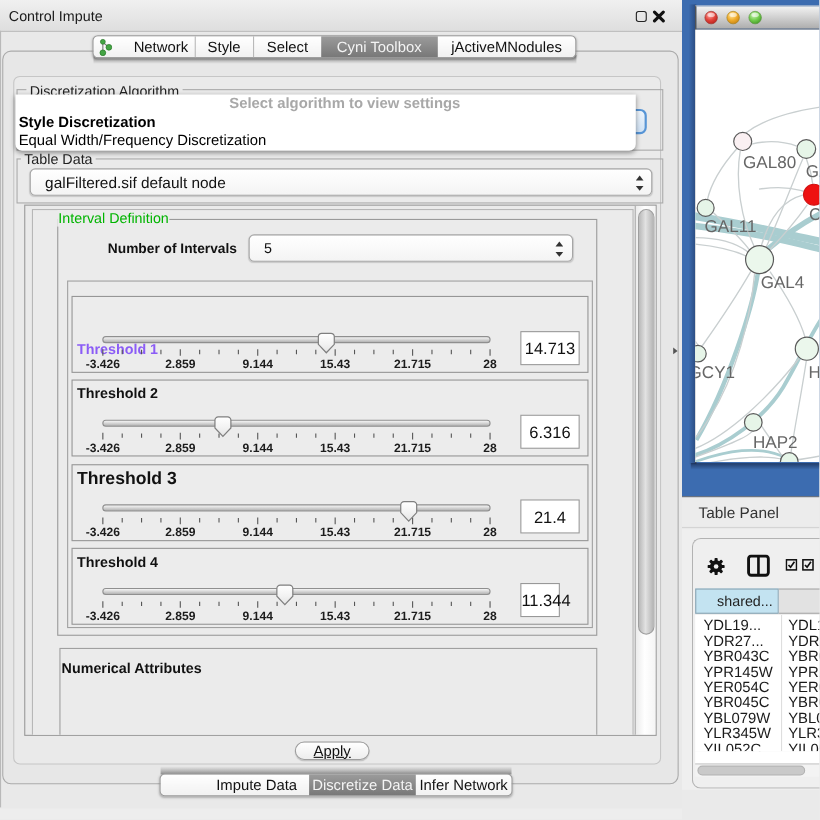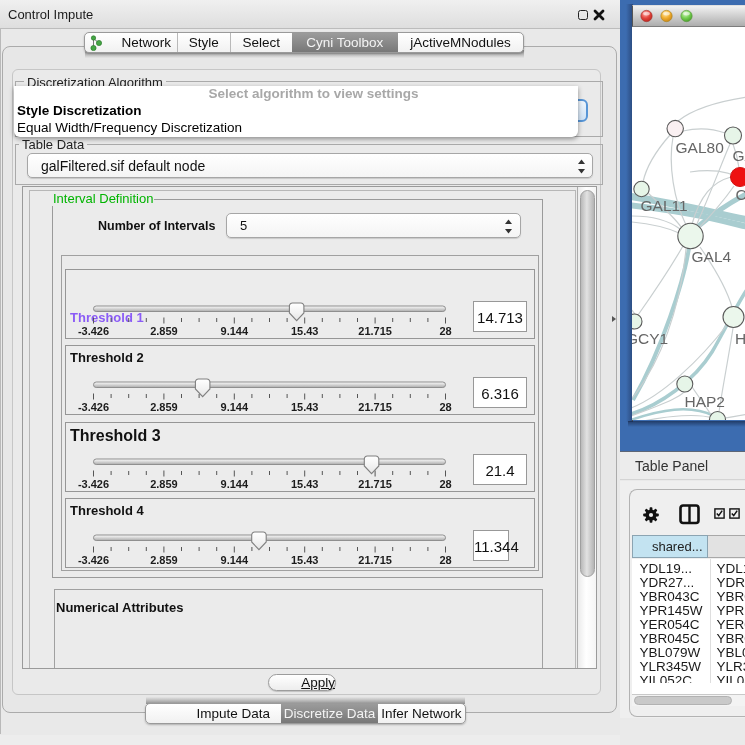--- a/index.html
+++ b/index.html
@@ -199,21 +199,21 @@
   </div>
 
   <div class="abs" style="left:31px;top:402px;width:489px;height:90px;border:1px solid #a0a0a0;"></div>
   <div class="abs" style="left:33px;top:412.5px;font-size:13px;font-weight:bold;color:#111;">Numerical Attributes</div>
  </div>
 
  <div class="abs" style="left:554px;top:0;width:19px;height:481px;background:linear-gradient(90deg,#ebebeb,#ffffff 45%,#f4f4f4);border-left:1px solid #ababab;"></div>
  <div class="abs" style="left:556.5px;top:3px;width:15px;height:387px;border-radius:7.5px;background:linear-gradient(90deg,#b9b9b9,#e2e2e2 45%,#b4b4b4);border:1px solid #9f9f9f;"></div>
 </div>
 
-<div class="abs" style="left:268px;top:673.5px;width:68px;height:17.5px;background:linear-gradient(#ffffff,#ededed);border:1px solid #9c9c9c;border-radius:9px;font-size:13.5px;color:#111;text-align:right;line-height:16.5px;box-shadow:0 1px 1px rgba(0,0,0,0.18);text-decoration:underline;">Apply</div>
+<div class="abs" style="left:268px;top:673.5px;width:68px;height:17.5px;background:linear-gradient(#ffffff,#ededed);border:1px solid #9c9c9c;border-radius:9px;font-size:13.5px;color:#111;text-align:center;line-height:16.5px;box-shadow:0 1px 1px rgba(0,0,0,0.18);text-decoration:underline;">Apply</div>
 
 <div class="abs" style="left:146px;top:697px;width:319px;height:7px;background:linear-gradient(rgba(120,120,120,0.02),rgba(40,40,40,0.45));"></div>
 
 <div class="abs" style="left:144.5px;top:703px;width:321.5px;height:20.5px;border:1px solid #9a9a9a;border-radius:5px;background:linear-gradient(#ffffff,#f1f1f1);box-shadow:0 1px 2px rgba(0,0,0,0.25);display:flex;font-size:13.5px;color:#111;white-space:nowrap;">
   <div style="width:117px;display:flex;align-items:center;justify-content:center;margin-left:40px;">Impute Data</div>
   <div style="width:118.5px;background:linear-gradient(#9b9b9b,#787878);color:#f4f4f4;display:flex;align-items:center;justify-content:center;">Discretize Data</div>
   <div style="width:106.5px;display:flex;align-items:center;justify-content:center;">Infer Network</div>
 </div>
 
 <div class="abs" style="left:14px;top:86px;width:564px;height:51px;background:#fff;border-radius:0 0 6px 6px;box-shadow:0 2px 5px rgba(0,0,0,0.4);z-index:30;">

